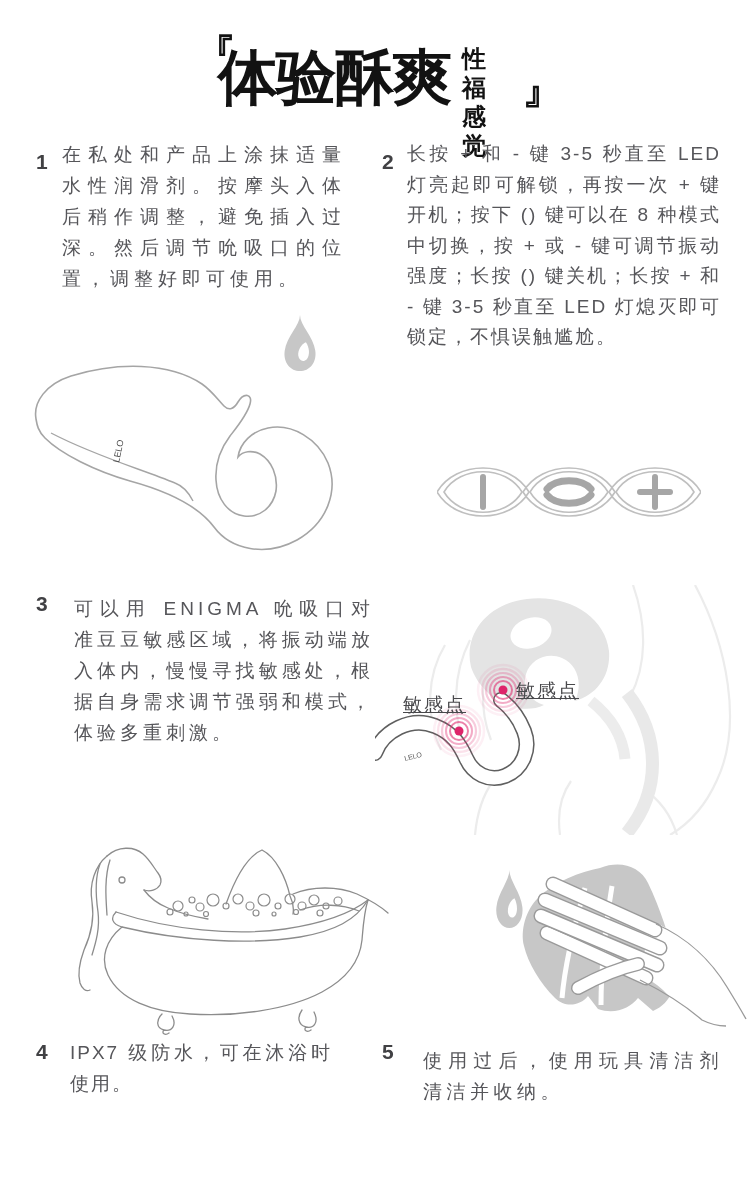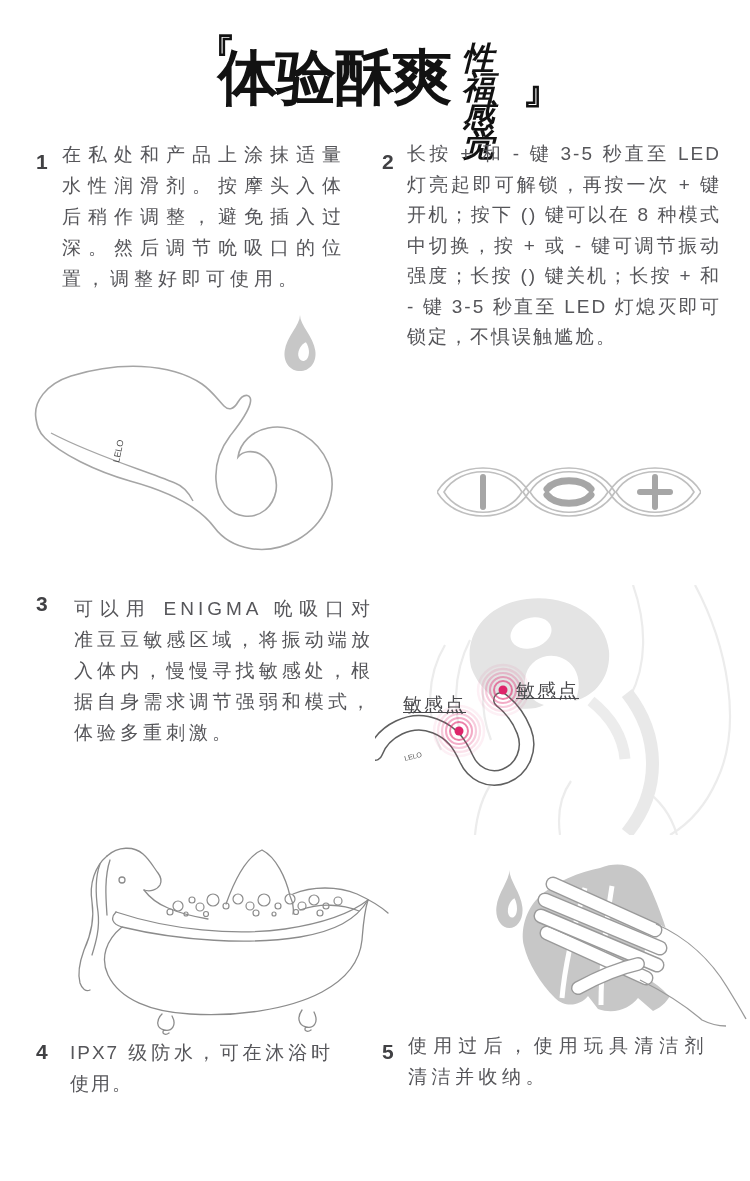--- a/index.html
+++ b/index.html
@@ -1,21 +1,21 @@
 <!DOCTYPE html>
 <html><head>
 <meta charset="utf-8">
 <style>
   html,body { margin:0; padding:0; background:#fff; }
   .page { position:relative; width:750px; height:1181px; background:#ffffff;
           font-family:"Liberation Sans","DejaVu Sans",sans-serif; overflow:hidden; }
   .abs { position:absolute; }
   .bracket { font-size:42px; font-weight:600; color:#121212; line-height:1; }
   .title { font-size:60px; font-weight:900; color:#121212; letter-spacing:-2px; line-height:1.05; }
-  .subtitle div { font-size:32px; font-weight:bold; color:#121212; line-height:29px;font-style:italic; }
+  .subtitle div { font-size:24px; font-weight:bold; color:#121212; line-height:29px; }
   .step-num { font-size:21px; font-weight:bold; color:#414144; }
   .step-text { font-size:19px; line-height:31px; color:#56565a; text-align:justify;
                text-justify:inter-ideograph; white-space:normal; }
   .sens-label { font-size:19px; color:#48484b; letter-spacing:2px; white-space:nowrap;text-decoration:underline; }
   svg { display:block; }
 </style>
 </head>
 <body>
 
 <div class="page">
@@ -208,15 +208,15 @@
         <path d="M206,76 C238,90 262,114 277,139 C285,152 291,162 296,171"></path>
         <path d="M190,132 C216,145 236,158 252,172 C260,176 268,178 276,178"></path>
       </g>
     </g>
   </svg>
 
   <span class="abs step-num" style="left:36px; top:1040px;">4</span>
   <p class="abs step-text" style="left:62px; top:1029px; width:262px; letter-spacing:2px; margin:8px;">IPX7 级防水，可在沐浴时使用。</p>
 
   <span class="abs step-num" style="left:382px; top:1040px;">5</span>
-  <p class="abs step-text" style="left:407px; top:1029px; width:300px; letter-spacing:4.5px; margin:1px;">使用过后，使用玩具清洁剂清洁并收纳。</p>
+  <p class="abs step-text" style="left:407px; top:1029px; width:300px; letter-spacing:4.5px; margin:16px;">使用过后，使用玩具清洁剂清洁并收纳。</p>
 
 </div>
 
 </body></html>

